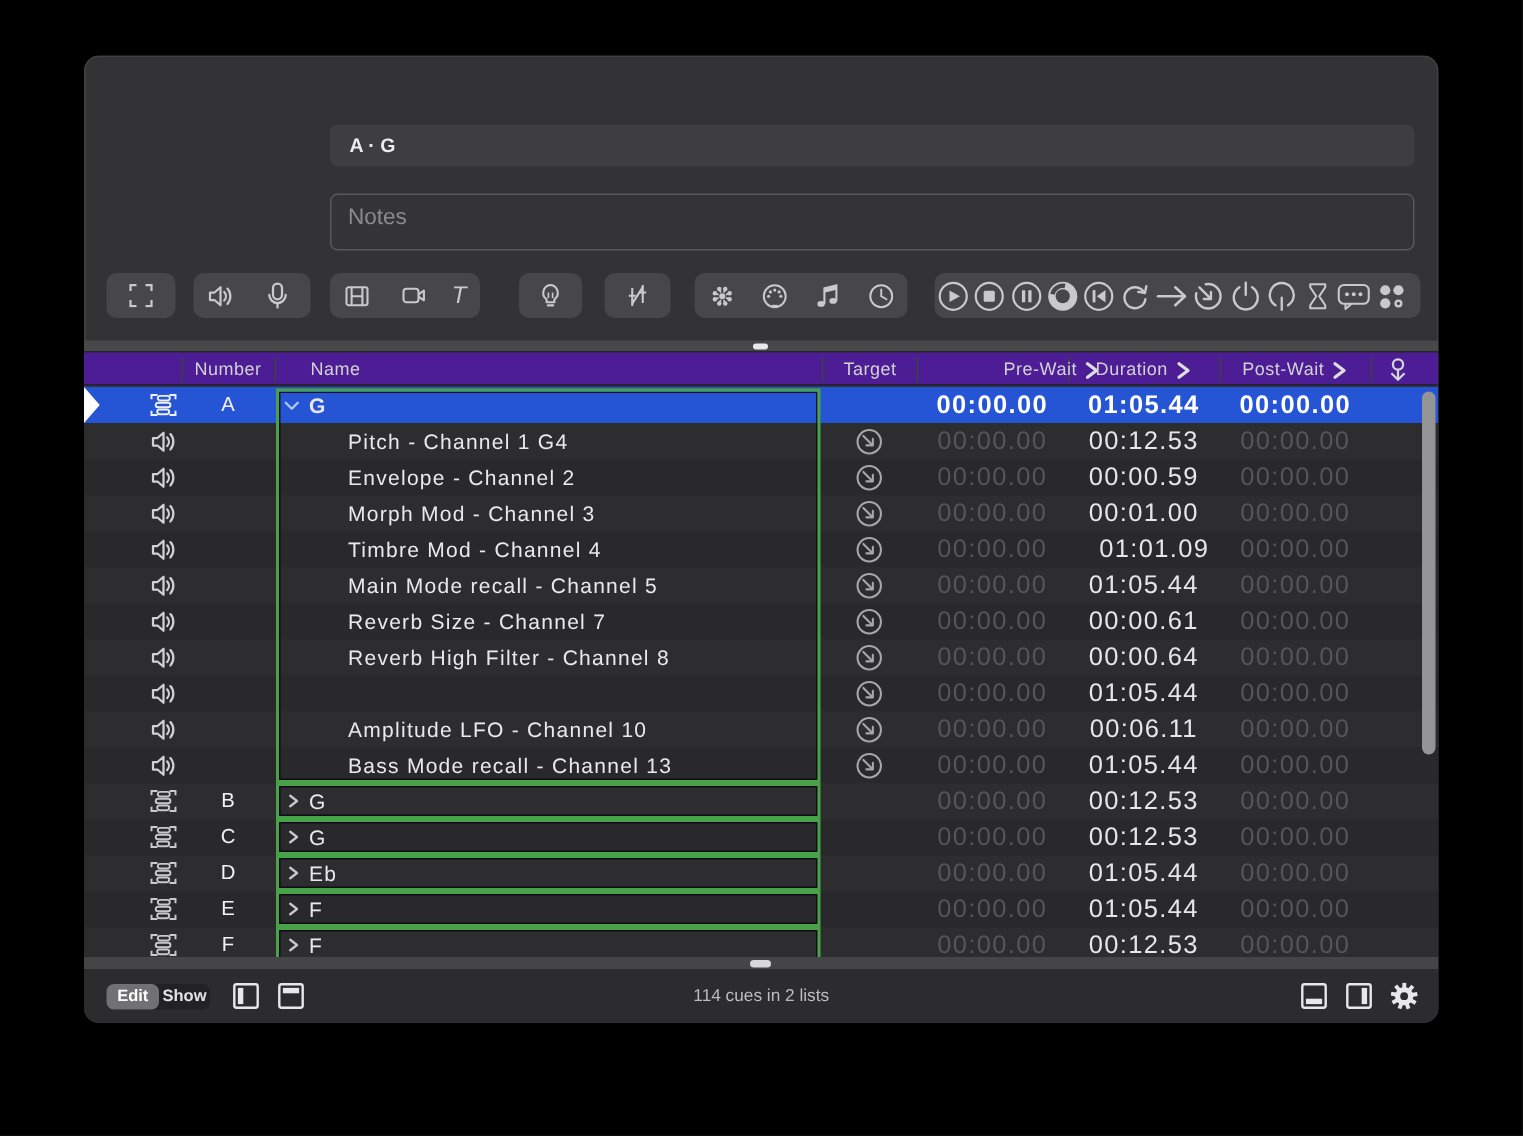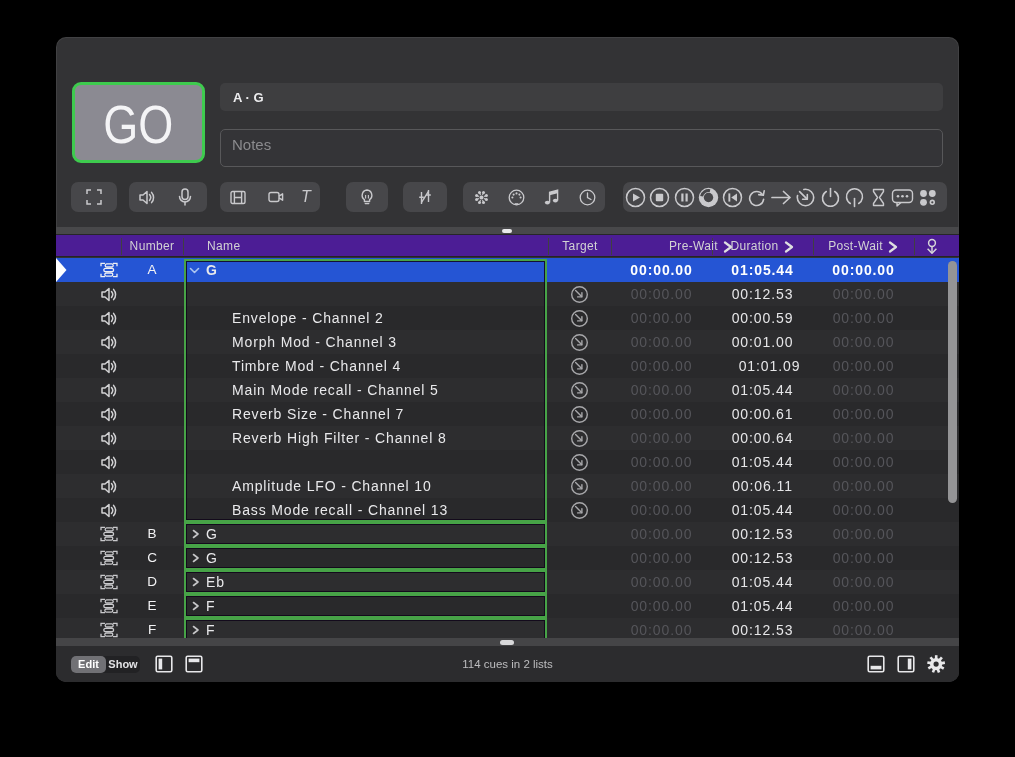--- a/index.html
+++ b/index.html
@@ -13,42 +13,39 @@
 .tbgrp{position:absolute;top:145px;height:30px;background:#47474a;border-radius:7px;}
 .tbi{position:absolute;top:145px;height:30px;display:flex;align-items:center;justify-content:center;}
 #hdr{position:absolute;left:0;top:197px;width:100%;height:23px;background:#4c1d95;border-top:1px solid #262628;border-bottom:1px solid #242426;}
 .hsep{position:absolute;top:3px;height:17px;width:1px;background:#404042;}
 .hlab{position:absolute;top:0;height:23px;line-height:23px;font-size:12px;letter-spacing:0.35px;color:#d2d2d4;}
 #tbl{position:absolute;left:0;top:221px;width:100%;height:380px;overflow:hidden;background:#2a2a2c;}
 .row{position:absolute;left:0;width:100%;height:24px;}
 .cell{position:absolute;top:0;height:24px;line-height:24px;}
 .nm{font-size:14px;letter-spacing:0.85px;color:#e9e9eb;}
 .num{font-size:13.5px;color:#f2f2f4;width:40px;text-align:center;}
-.tm{font-size:14px;letter-spacing:0.9px;width:101px;text-align:center;}
+.tm{font-size:17px;letter-spacing:0.9px;width:101px;text-align:center;}
 .dim{color:#55555a;}
 .brt{color:#e6e6e8;}
 .icn{display:flex;align-items:center;justify-content:center;}
 .gbox{position:absolute;left:128px;width:363px;border:2px solid #47a347;box-shadow:inset 0 0 0 1px rgba(15,5,25,0.85);pointer-events:none;}
 #vscroll{position:absolute;left:892px;top:3px;width:9px;height:242px;background:#949496;border-radius:4.5px;}
 #hstrip{position:absolute;left:0;top:601px;width:100%;height:8px;background:#454547;}
 #hthumb{position:absolute;left:444px;top:2px;width:14px;height:4.5px;background:#d8d8da;border-radius:2.5px;}
 #bbar{position:absolute;left:0;top:609px;width:100%;height:36px;background:#2c2c2e;}
 #editshow{position:absolute;left:15px;top:10px;width:69px;height:17px;background:#222224;border-radius:5px;display:flex;}
 #editseg{width:35px;height:17px;background:#717175;border-radius:5px;color:#ffffff;font-size:11px;font-weight:bold;text-align:center;line-height:17px;}
 #showseg{width:34px;height:17px;color:#e2e2e4;font-size:11px;font-weight:bold;text-align:center;line-height:17px;}
 #status{position:absolute;left:0;top:0;width:100%;height:36px;text-align:center;line-height:36px;font-size:11.5px;color:#bdbdbf;}
 .bicn{position:absolute;top:9px;}
 #dragstrip{position:absolute;left:0;top:190px;width:100%;height:7px;background:#48484a;}
 #dragdash{position:absolute;left:446px;top:1.5px;width:10px;height:4px;border-radius:2px;background:#e9e9eb;}
 
 </style></head><body>
 <div id="win">
-<div style="position:absolute;left:16px;top:45px;width:133px;height:81px;background:#8b8a92;border:3px solid #3ecb4e;border-radius:9px;display:flex;align-items:center;justify-content:center;">
-      <span style="font-size:53px;color:#f4f4f6;font-weight:400;margin-top:4px;display:inline-block;transform:scaleX(0.85);">GO</span>
-    </div>
 <div class="field" style="top:92px;height:38px;background:#343437;border:1px solid #58585a;">
       <div style="margin:6px 0 0 11px;font-size:15px;color:#8b8b8e;">Notes</div>
     </div>
 <div class="field" style="top:46px;height:28px;background:#3e3e40;line-height:28px;"><span style="margin-left:13px;font-size:13px;font-weight:bold;color:#ededef;">A · G</span></div>
 <div class="tbgrp" style="left:15px;width:46px;"></div>
 <div class="tbi" style="left:20.5px;width:34px;">
       <svg width="16" height="16" viewBox="0 0 16 16" style="">
         <path d="M1 5 L1 1 L5 1" stroke="#c9c9cc" stroke-width="1.5" fill="none"></path>
         <path d="M11 1 L15 1 L15 5" stroke="#c9c9cc" stroke-width="1.5" fill="none"></path>
         <path d="M15 11 L15 15 L11 15" stroke="#c9c9cc" stroke-width="1.5" fill="none"></path>
@@ -302,20 +299,21 @@
 <div class="cell tm" style="left:757px;color:#fff;font-weight:bold;">00:00.00</div>
 </div>
 <div class="row" style="top:24px;background:#2d2d2f;">
 <div class="cell icn" style="left:44px;width:17px;height:24px;">
           <svg width="17" height="19" viewBox="0 0 17 19" style="">
             <path d="M2 7 L5 7 L9 3.5 L9 15.5 L5 12 L2 12 Z" stroke="#d2d2d4" stroke-width="1.5" fill="none" stroke-linejoin="round"></path>
             <path d="M11.5 6.6 A4.4 4.4 0 0 1 11.5 12.4" stroke="#d2d2d4" stroke-width="1.5" fill="none" stroke-linecap="round"></path>
             <path d="M13.6 4.4 A7.6 7.6 0 0 1 13.6 14.6" stroke="#d2d2d4" stroke-width="1.5" fill="none" stroke-linecap="round"></path>
           </svg>
         </div>
+<div class="cell nm" style="left:176px;">Pitch - Channel 1 G4</div>
 <div class="cell icn" style="left:514px;width:19px;height:24px;">
           <svg width="19" height="19" viewBox="0 0 19 19" style="">
             <circle cx="9.5" cy="9.5" r="7.8" stroke="#a7a7aa" stroke-width="1.4" fill="none"></circle>
             <path d="M5.6 5.6 L11.6 11.6" stroke="#a7a7aa" stroke-width="1.4" stroke-linecap="round"></path>
             <path d="M11.9 7.6 L11.9 11.9 L7.6 11.9" stroke="#a7a7aa" stroke-width="1.4" fill="none" stroke-linejoin="round" stroke-linecap="round"></path>
           </svg>
         </div>
 <div class="cell tm dim" style="left:555px;">00:00.00</div>
 <div class="cell tm brt" style="left:656px;">00:12.53</div>
 <div class="cell tm dim" style="left:757px;">00:00.00</div>

